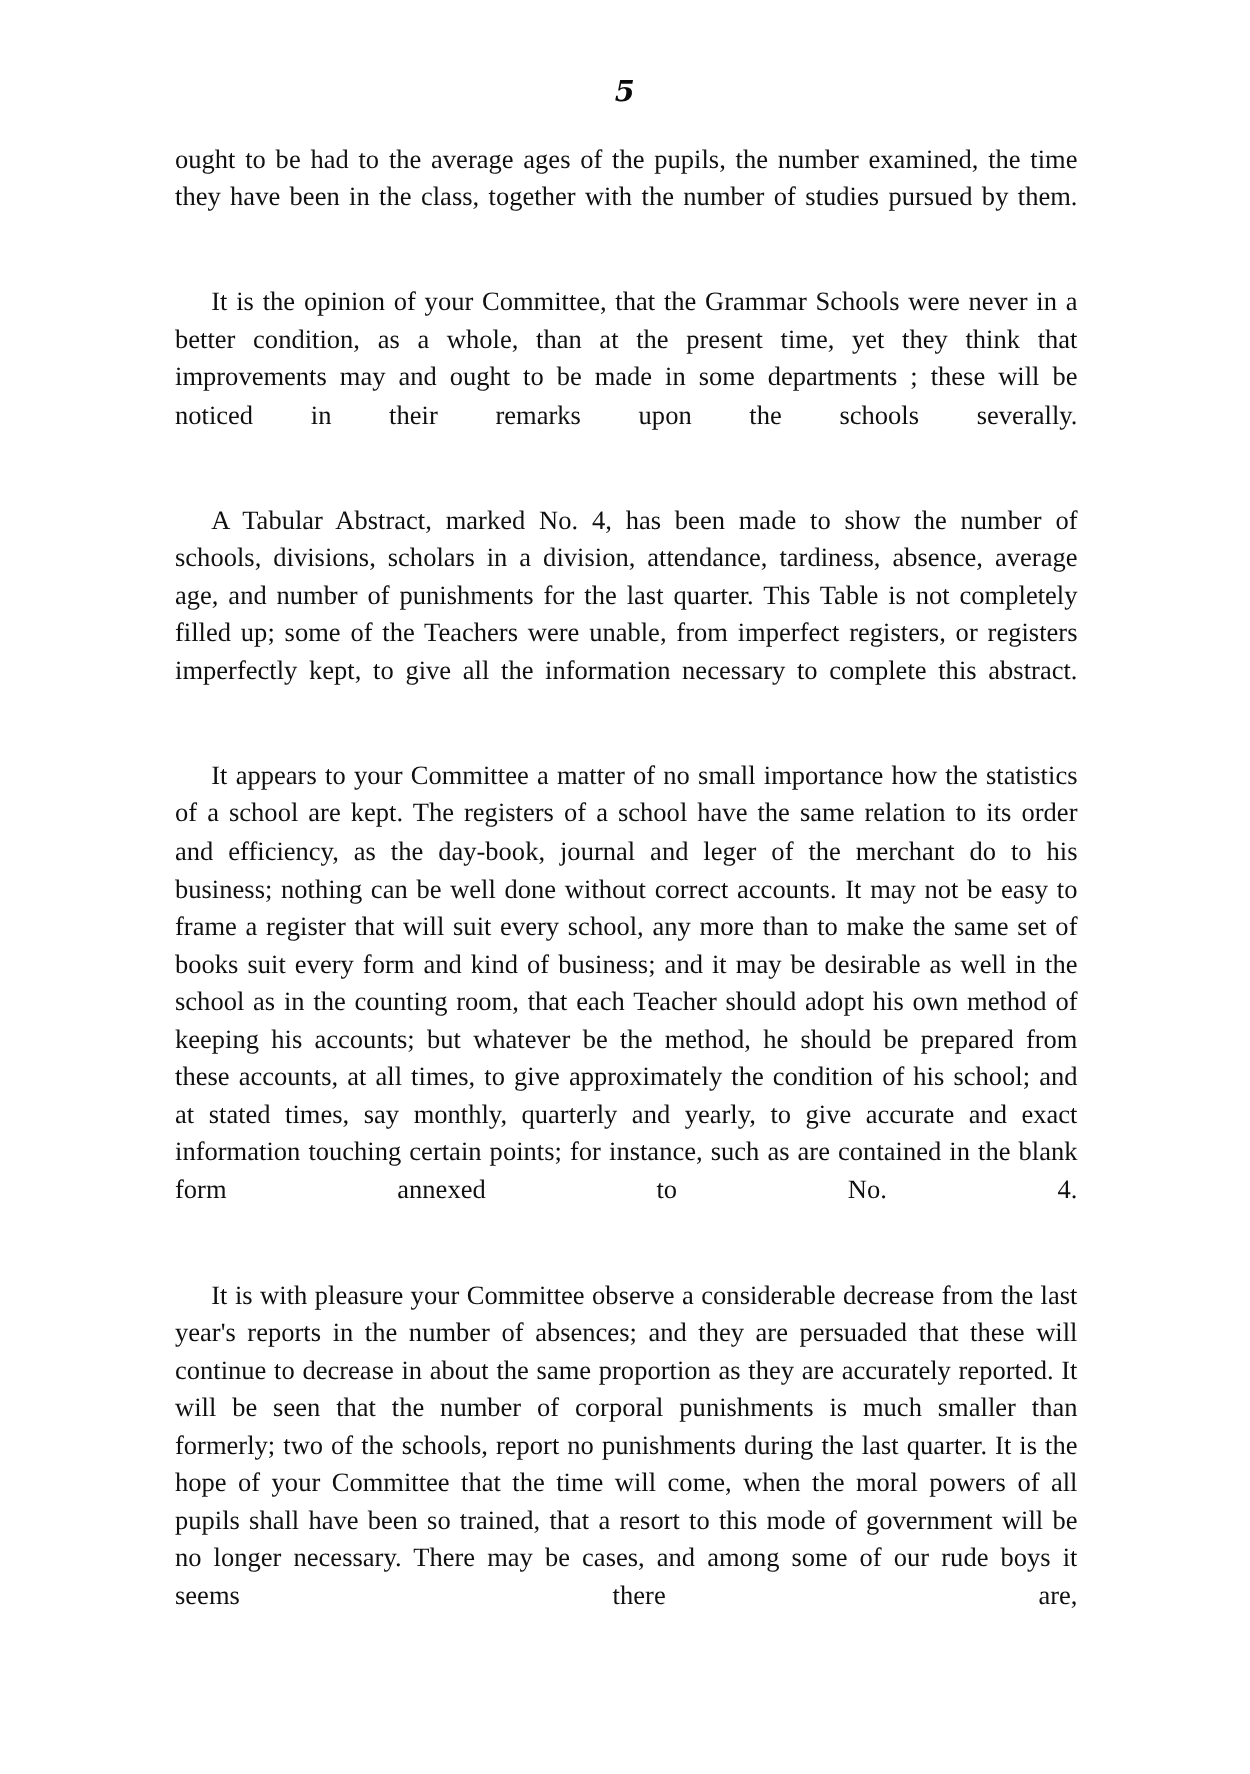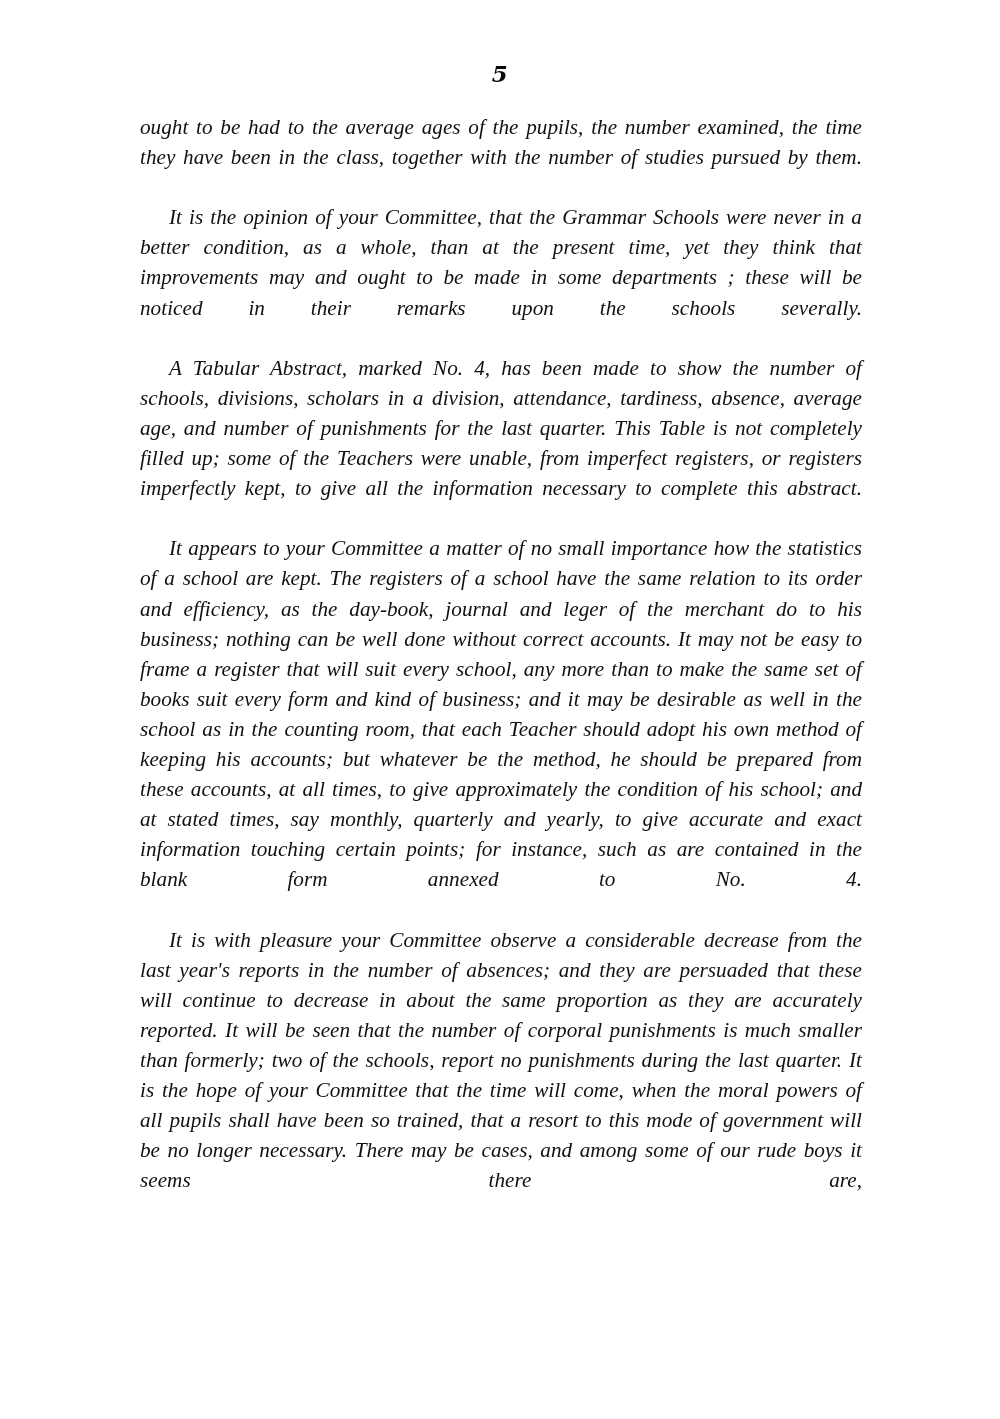--- a/index.html
+++ b/index.html
@@ -48,26 +48,26 @@
   .para {
     margin: 0;
     text-align: justify;
     text-justify: inter-word;
     font-size: 21.2px;
     line-height: 30.1px;
     letter-spacing: 0.02px;
     word-spacing: 0.6px;
     color: #101010;
     hyphens: none;
-    font-style: italic;
     -webkit-hyphens: none;
   }
 
   .para.indent {
     text-indent: 29px;
+    margin-top: 24px;
   }
 
   
   .para::after {
     content: "";
     display: inline-block;
     width: 100%;
   }
 
   

